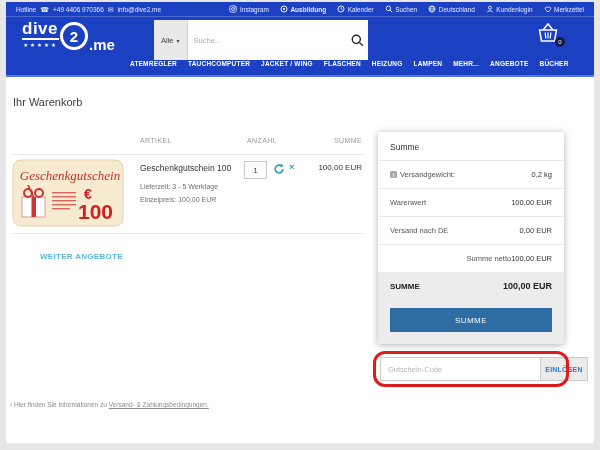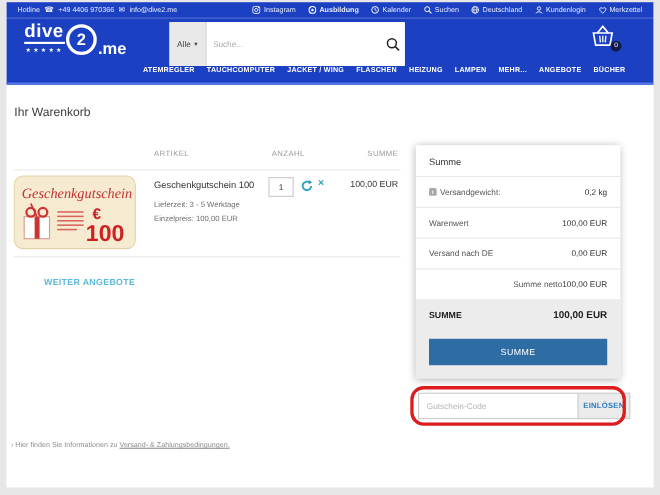--- a/index.html
+++ b/index.html
@@ -72,21 +72,21 @@
               align-items:center; justify-content:center; font-weight:bold; }
   .sum-total { display:flex; justify-content:space-between; align-items:center; background:#ececec; padding:9px 12px; }
   .sum-total-label { font-size:8px; font-weight:bold; color:#222; }
   .sum-total-value { font-size:9px; font-weight:bold; color:#222; }
   .kasse-wrap { padding:8px 12px 12px; background:#ececec; }
   .kasse-btn { width:100%; height:24px; background:#2e6da4; border:0; color:#fff; font-size:8px; letter-spacing:.4px; cursor:pointer;
                font-family:"Liberation Sans",sans-serif; }
 
   
   .voucher-annotation { position:absolute; left:367px; top:272px; width:196px; height:36px; border:3px solid #dd1d1d; border-radius:12px; pointer-events:none; }
-  .voucher-row { position:absolute; left:374px; top:278px; width:193px; height:24px; display:flex; }
+  .voucher-row { position:absolute; left:374px; top:278px; width:208px; height:24px; display:flex; }
   .voucher-input { flex:1; border:1px solid #ccc; border-right:0; font-size:7.5px; padding:0 7px; outline:0; color:#333;
                    font-family:"Liberation Sans",sans-serif; }
   .voucher-input::placeholder { color:#b5b5b5; }
   .voucher-btn { width:48px; background:#ebebeb; border:1px solid #ccc; color:#2e7cc4; font-size:7px; font-weight:bold; cursor:pointer;
                  font-family:"Liberation Sans",sans-serif; letter-spacing:.2px; }
 
   .footnote { position:absolute; left:4px; top:322px; font-size:6.5px; color:#8e8e8e; }
   .footnote a { color:#8e8e8e; }
 </style>
 </head>

